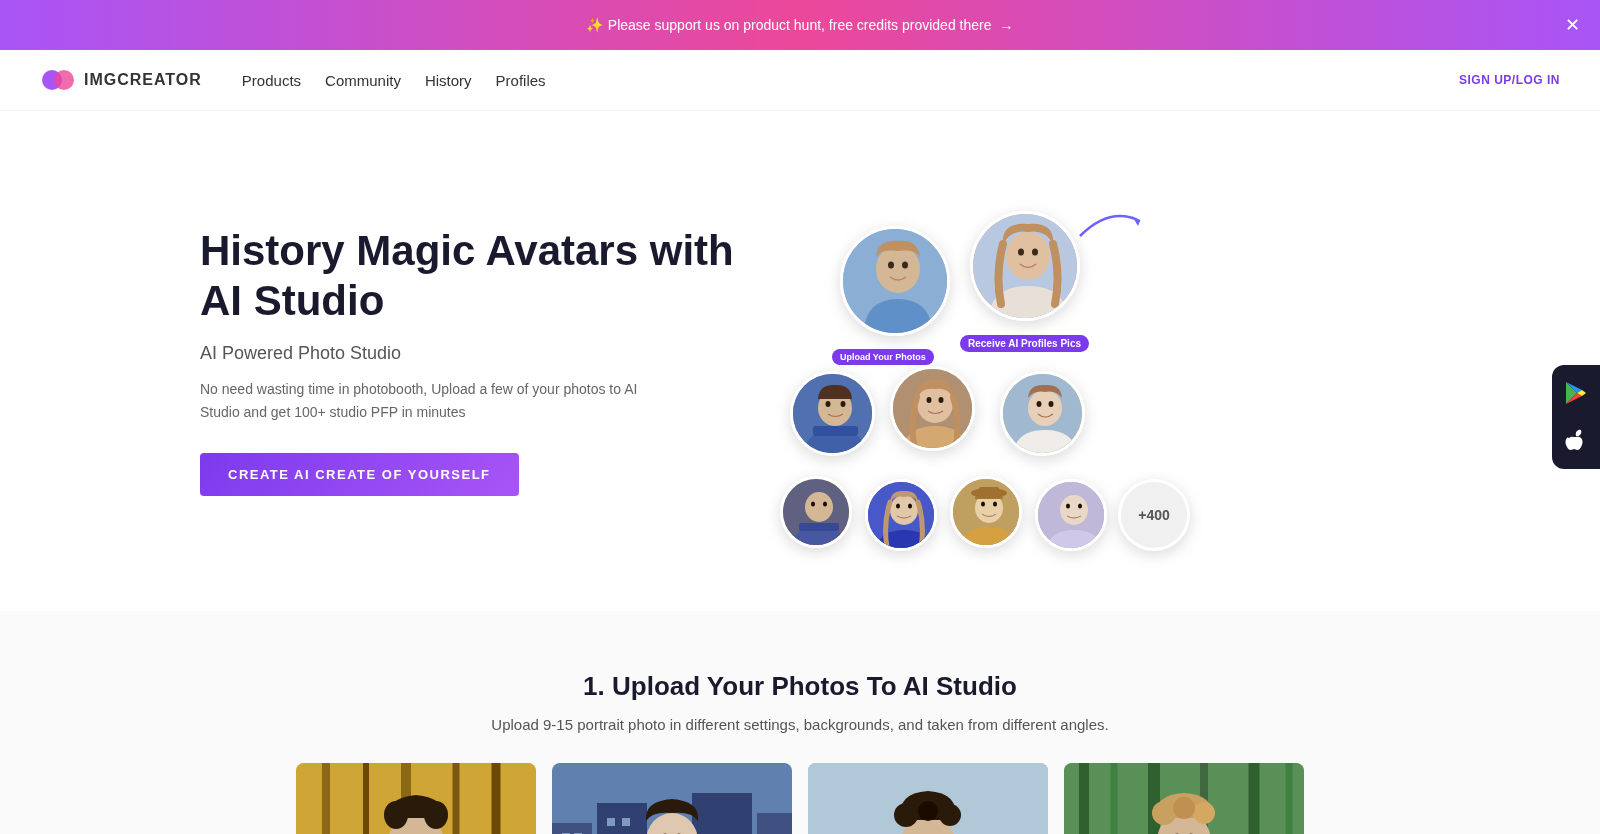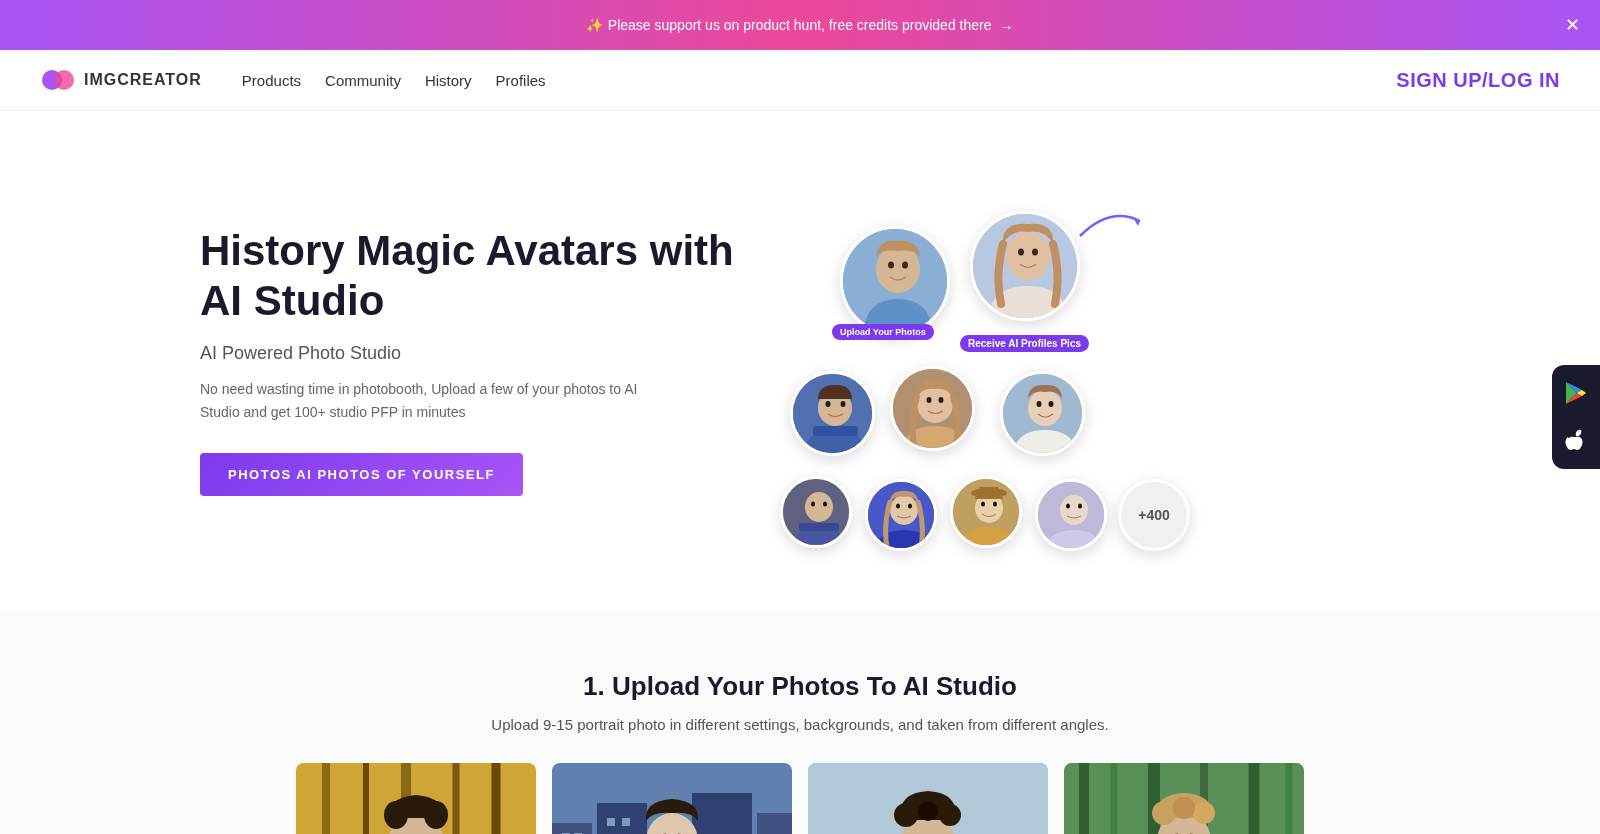--- a/index.html
+++ b/index.html
@@ -60,21 +60,21 @@
       flex: 1;
     }
     .nav-link {
       color: #333;
       text-decoration: none;
       font-size: 15px;
       cursor: pointer;
     }
     .nav-right {
       color: #7c3aed;
-      font-size: 20px;
+      font-size: 12px;
       font-weight: 600;
       cursor: pointer;
       letter-spacing: 0.5px;
     }
 
     
     .hero {
       display: flex;
       align-items: center;
       padding: 60px 140px 60px 200px;
@@ -277,21 +277,21 @@
     <a class="nav-link">Profiles</a>
   </div>
   <div class="nav-right">SIGN UP/LOG IN</div>
 </nav>
 
 <section class="hero">
   <div class="hero-text">
     <h1 class="hero-title">History Magic Avatars with AI Studio</h1>
     <p class="hero-subtitle">AI Powered Photo Studio</p>
     <p class="hero-desc">No need wasting time in photobooth, Upload a few of your photos to AI Studio and get 100+ studio PFP in minutes</p>
-    <button class="cta-btn">PHOTOS AI PHOTOS OF YOURSELF</button>
+    <button class="cta-btn">CREATE AI CREATE OF YOURSELF</button>
   </div>
 
   <div class="hero-images">
 
     <svg class="arrow-svg" width="80" height="40" viewBox="0 0 80 40">
       <path d="M10,35 Q40,5 70,20" stroke="#6c63ff" stroke-width="2.5" fill="none" stroke-dasharray="0"></path>
       <polygon points="70,20 62,15 68,25" fill="#6c63ff"></polygon>
     </svg>
 
     <div class="avatar-circle avatar-large grad1" style="top: 55px; left: 80px;">
@@ -317,21 +317,21 @@
         <ellipse cx="48" cy="38" rx="3" ry="3.5" fill="#3a2a1a"></ellipse>
         <ellipse cx="62" cy="38" rx="3" ry="3.5" fill="#3a2a1a"></ellipse>
         <path d="M47,50 Q55,57 63,50" stroke="#c08060" stroke-width="1.5" fill="none"></path>
 
         <path d="M30,30 Q28,8 55,10 Q82,8 80,30 Q72,15 55,18 Q38,15 30,30 Z" fill="#c09060"></path>
         <path d="M30,30 Q22,60 28,90" stroke="#c09060" stroke-width="8" fill="none" stroke-linecap="round"></path>
         <path d="M80,30 Q88,60 82,90" stroke="#c09060" stroke-width="8" fill="none" stroke-linecap="round"></path>
       </svg>
     </div>
 
-    <div class="circle-label" style="top: 153px; left: 72px; font-size: 9px;">Upload Your Photos</div>
+    <div class="circle-label" style="top: 178px; left: 72px; font-size: 9px;">Upload Your Photos</div>
     <div class="circle-label" style="top: 164px; left: 200px; font-size: 10px;">Receive AI Profiles Pics</div>
 
     <div class="avatar-circle avatar-medium grad3" style="top: 200px; left: 30px;">
       <svg viewBox="0 0 85 85" width="85" height="85">
         <rect width="85" height="85" fill="#5070b0"></rect>
         <ellipse cx="42" cy="34" rx="17" ry="18" fill="#d4b896"></ellipse>
         <path d="M10,85 Q10,56 42,56 Q74,56 74,85 Z" fill="#4060a8"></path>
 
         <rect x="20" y="52" width="45" height="10" fill="#3050a0" rx="3"></rect>
         <ellipse cx="35" cy="30" rx="2.5" ry="3" fill="#2a1a0a"></ellipse>

